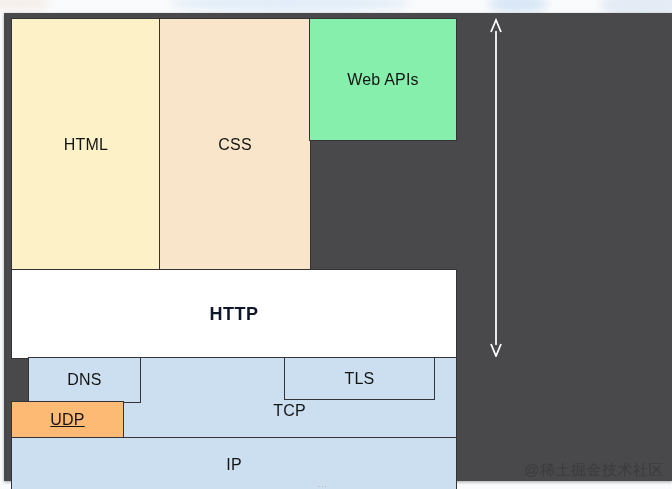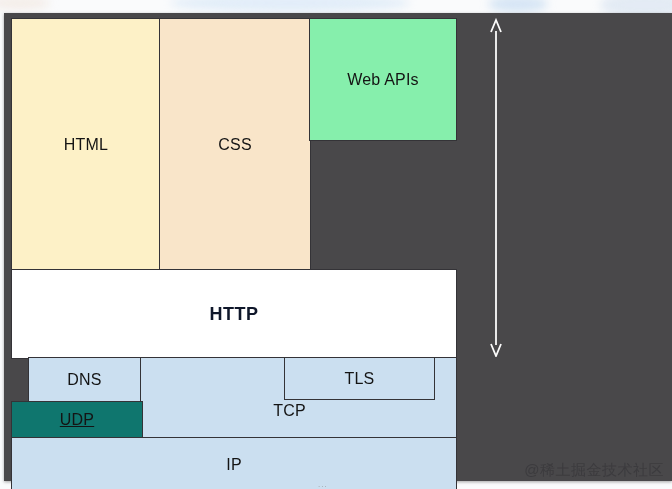--- a/index.html
+++ b/index.html
@@ -30,21 +30,21 @@
     display:flex;align-items:center;justify-content:center;
     font-size:16px;color:#141414;letter-spacing:.2px;
   }
   .box-html      {left:7px;   top:5px;   width:150px;height:253px;background:#fdf1c7;}
   .box-css       {left:155px; top:5px;   width:152px;height:253px;background:#f9e5c9;}
   .box-webapis   {left:305px; top:5px;   width:148px;height:123px;background:#86efac;}
   .box-javascript{left:305px; top:126px; width:148px;height:132px;background:#f3ced3;}
   .box-http      {left:7px;   top:256px; width:446px;height:90px; background:#ffffff;}
   .box-http span {font-weight:bold;font-size:18px;color:#0f172a;letter-spacing:.5px;}
   .box-dns       {left:7px;   top:344px; width:113px;height:46px; background:#cbdff0;margin-left:17px;}
-  .box-udp       {left:7px;   top:388px; width:132px;height:38px; background:#0f766e;text-decoration:underline;}
+  .box-udp       {left:7px;   top:388px; width:113px;height:38px; background:#fdba74;text-decoration:underline;}
   .box-tcp       {left:118px; top:344px; width:335px;height:82px; background:#cbdff0;
                   align-items:flex-start;}
   .box-tcp span  {position:absolute;left:0;right:0;top:44px;text-align:center;}
   .box-tls       {left:280px; top:344px; width:151px;height:43px; background:#cbdff0;}
   .box-ip        {left:7px;   top:424px; width:446px;height:56px; background:#cbdff0;}
 
   
   .arrow-wrap{position:absolute;left:484px;top:4px;width:16px;height:340px;}
   .the-web{
     position:absolute;left:536px;top:170px;width:120px;

